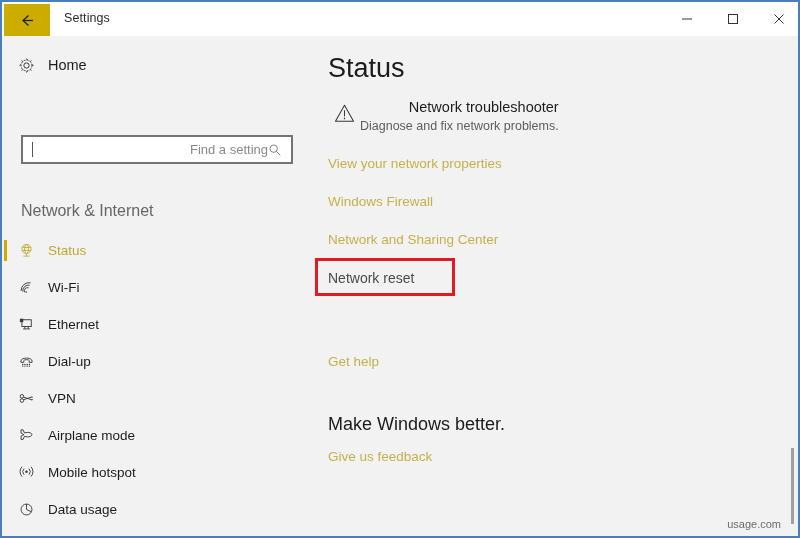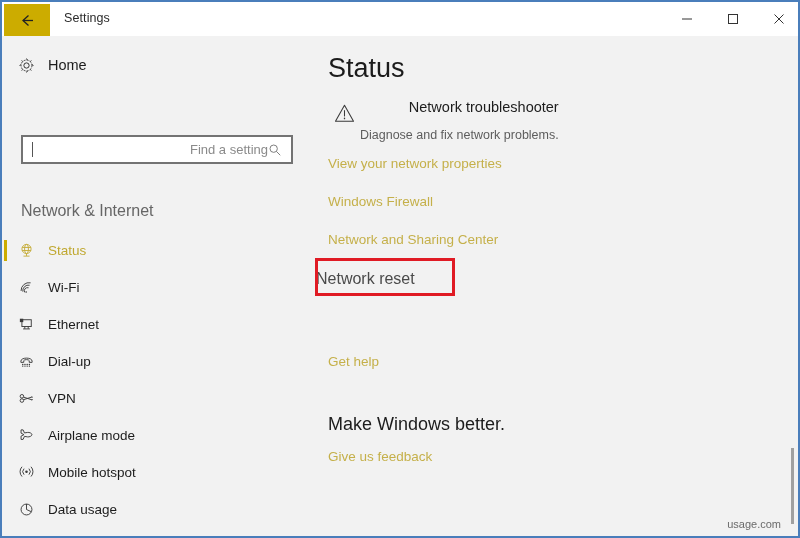--- a/index.html
+++ b/index.html
@@ -211,39 +211,39 @@
   }
   .trouble-txt-1 {
     font-size: 14.5px;
     color: #1c1c1c;
     line-height: 19px;
   }
   .trouble-txt-2 {
     font-size: 12.5px;
     color: #5d5d5d;
     line-height: 17px;
-    margin-top: 10px;
+    margin-top: 1px;
   }
   .link {
     position: absolute;
     left: 19px;
     font-size: 13.5px;
     color: #c5b04a;
     cursor: pointer;
     white-space: nowrap;
   }
   .link.l1 { top: 120px; }
   .link.l2 { top: 158px; }
   .link.l3 { top: 196px; }
 
   .netreset {
     position: absolute;
-    left: 7px;
+    left: 19px;
     top: 234px;
-    font-size: 16px;
+    font-size: 14px;
     color: #4a4a4a;
     cursor: pointer;
     white-space: nowrap;
   }
 
   .redbox {
     position: absolute;
     left: 6px;
     top: 222px;
     width: 140px;

